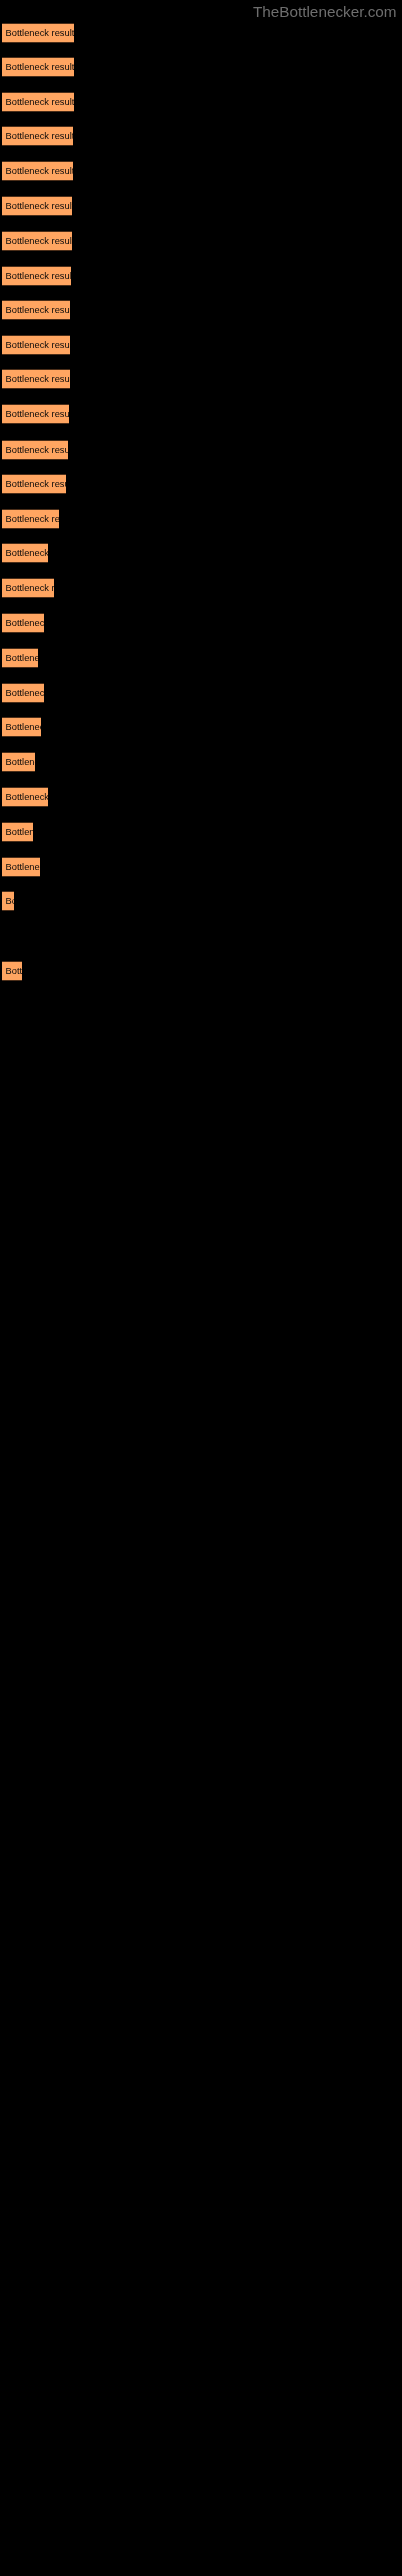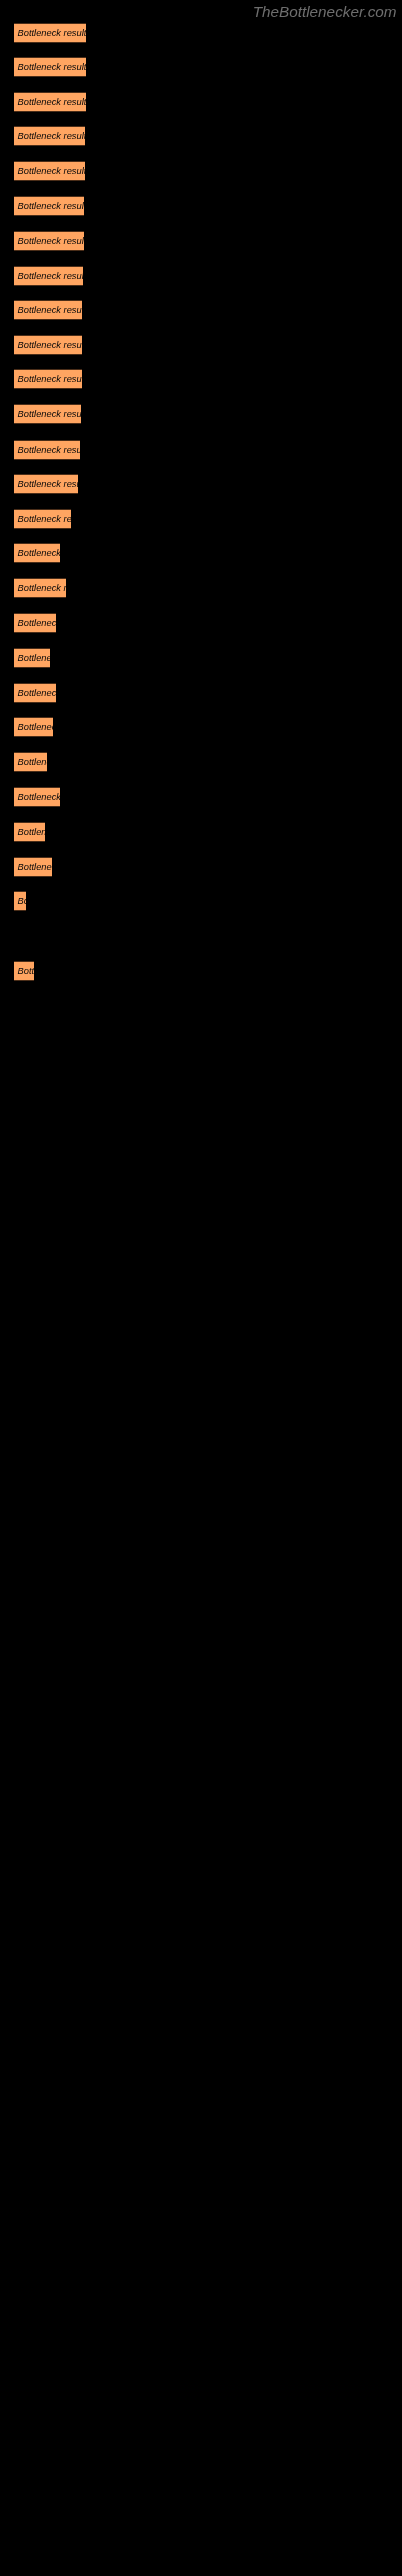--- a/index.html
+++ b/index.html
@@ -13,21 +13,20 @@
     position: relative;
     overflow: hidden;
     font-family: "Liberation Sans", sans-serif;
   }
   #chart-root {
     position: absolute;
     left: 0; top: 0;
     width: 403px;
     height: 2576px;
     background: #000000;
-    font-style: italic;
   }
   #chart-title {
     position: absolute;
     right: 6.4px;
     top: 1.6px;
     color: #6e6e6e;
     font-size: 15.3px;
     font-family: "Liberation Sans", sans-serif;
     letter-spacing: 0px;
     white-space: nowrap;
@@ -41,21 +40,20 @@
   .bar {
     position: absolute;
     left: 2.4px;
     top: 0;
     height: 20px;
     background: #FFA561;
     border-top: 0.8px solid #4a2d18;
     border-bottom: 0.8px solid #4a2d18;
     box-sizing: border-box;
     overflow: hidden;
-    margin-left: 12px;
   }
   .bar-label {
     position: absolute;
     left: 3.2px;
     top: 0;
     height: 18.5px;
     line-height: 18.5px;
     font-size: 9.3px;
     color: #0a0a0a;
     white-space: nowrap;

